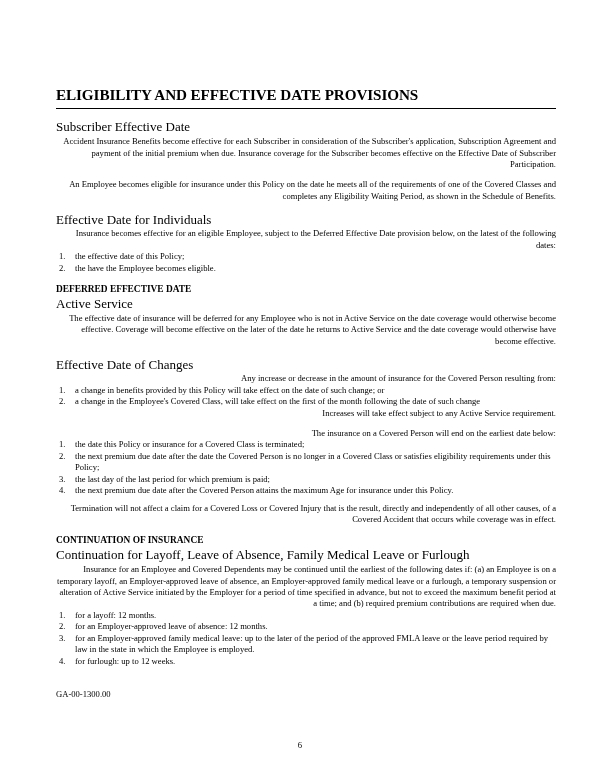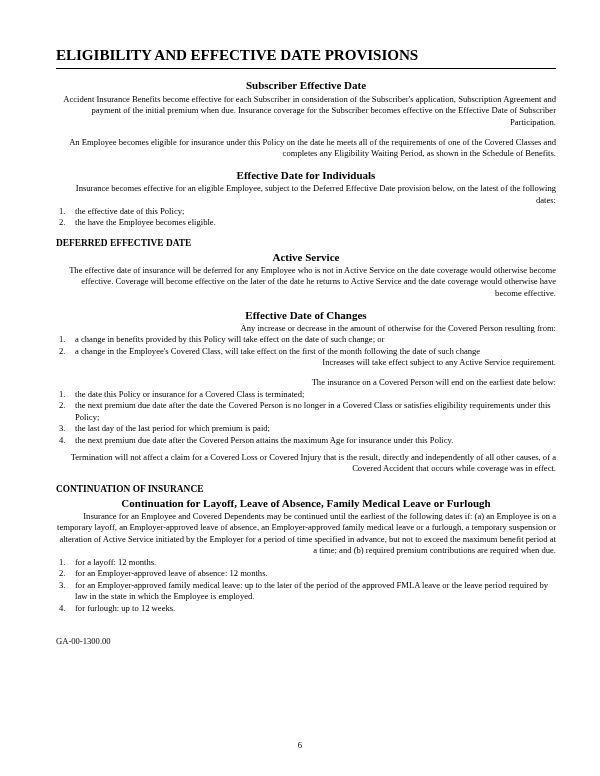--- a/index.html
+++ b/index.html
@@ -13,45 +13,45 @@
     font-family: "Liberation Serif", serif;
     color: #000000;
     position: relative;
   }
   .page {
     position: relative;
     width: 600px;
     height: 696px;
     box-sizing: border-box;
     padding: 46px 44px 20px 56px;
+    margin-top: 40px;
   }
   .doc-title {
     font-family: "Liberation Serif", serif;
     font-weight: bold;
     font-size: 15.2px;
     letter-spacing: -0.1px;
     margin: 0 0 3px 0;
     padding: 0 0 2px 0;
     line-height: 1.15;
   }
   .title-rule {
     border: none;
     border-top: 1px solid #000;
     margin: 0 0 9px 0;
     height: 0;
   }
   .section {
     margin-bottom: 8.5px;
   }
   .h-bold {
-    font-weight: bold;
-    font-size: 11px;
+    font-weight: normal;
+    font-size: 13px;
     line-height: 1.33;
     margin: 0 0 0.5px 0;
-    text-align: center;
   }
   .h-caps {
     font-weight: bold;
     font-size: 9.4px;
     line-height: 1.3;
     margin: 0;
   }
   p.body {
     font-size: 8.6px;
     line-height: 1.335;
@@ -118,21 +118,21 @@
   </div>
 
   <div class="section">
     <div class="h-caps">DEFERRED EFFECTIVE DATE</div>
     <div class="h-bold">Active Service</div>
     <p class="body">The effective date of insurance will be deferred for any Employee who is not in Active Service on the date coverage would otherwise become effective.  Coverage will become effective on the later of the date he returns to Active Service and the date coverage would otherwise have become effective.</p>
   </div>
 
   <div class="section">
     <div class="h-bold">Effective Date of Changes</div>
-    <p class="body">Any increase or decrease in the amount of otherwise for the Covered Person resulting from:</p>
+    <p class="body">Any increase or decrease in the amount of insurance for the Covered Person resulting from:</p>
     <ol class="num">
       <li><span class="marker">1.</span><span>a change in benefits provided by this Policy will take effect on the date of such change; or</span></li>
       <li><span class="marker">2.</span><span>a change in the Employee's Covered Class, will take effect on the first of the month following the date of such change</span></li>
     </ol>
     <p class="body">Increases will take effect subject to any Active Service requirement.</p>
   </div>
 
   <div class="section">
     <p class="body">The insurance on a Covered Person will end on the earliest date below:</p>
     <ol class="num">

